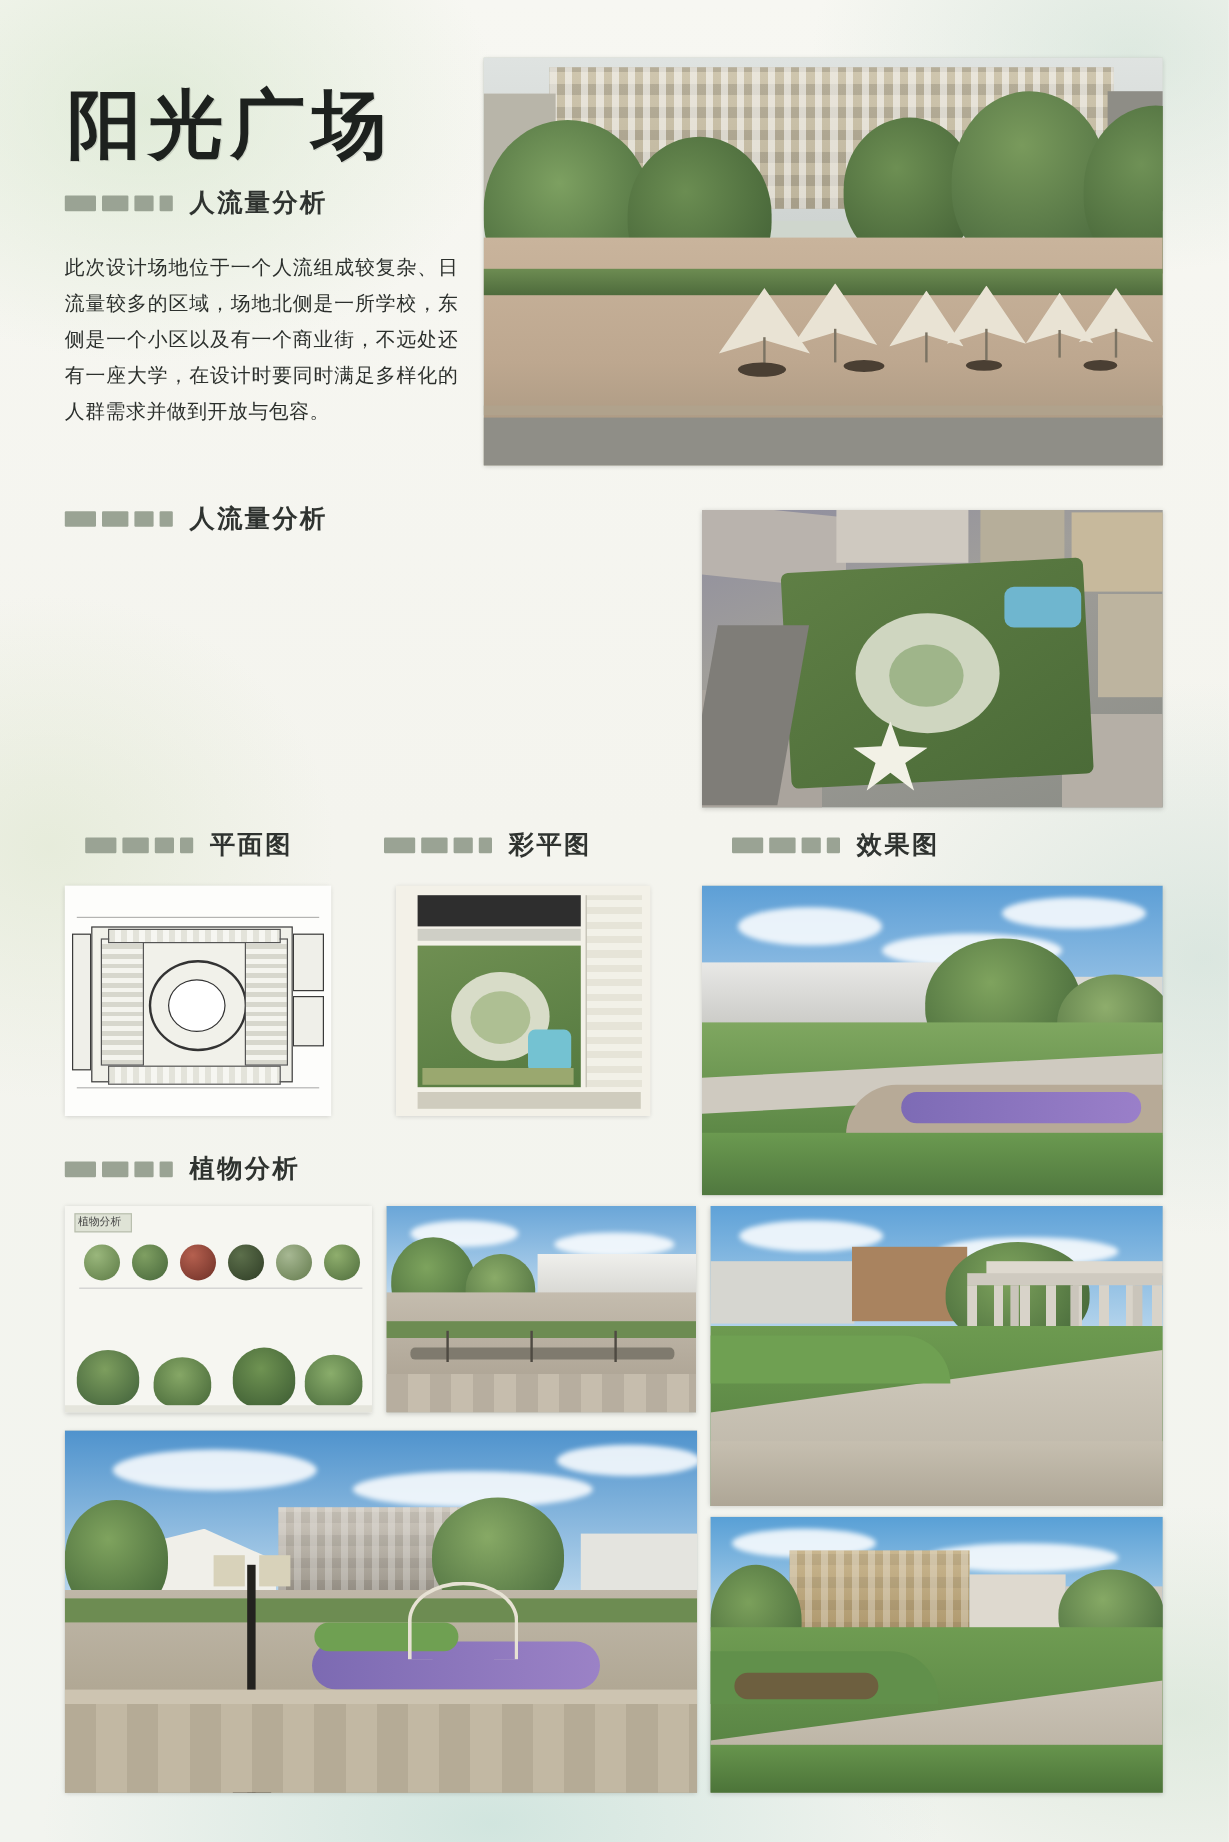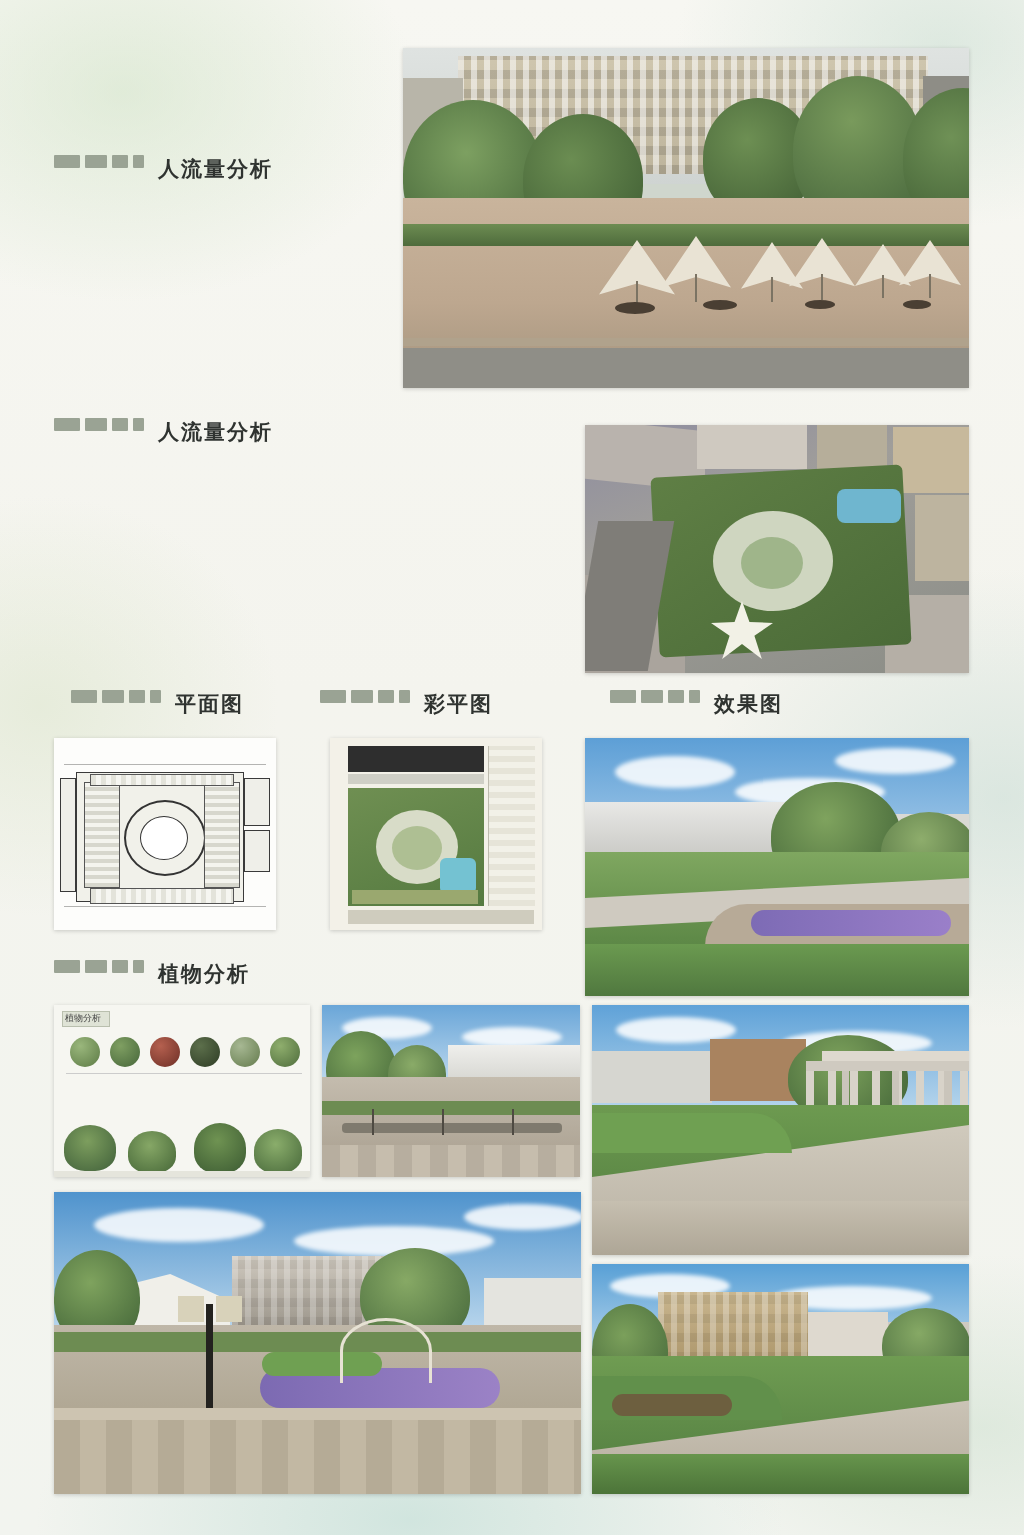--- a/index.html
+++ b/index.html
@@ -14,21 +14,21 @@
       radial-gradient(ellipse 520px 260px at 40% 99%, rgba(176,214,206,0.5), rgba(176,214,206,0) 72%),
       radial-gradient(ellipse 420px 240px at 96% 93%, rgba(198,220,200,0.45), rgba(198,220,200,0) 72%),
       linear-gradient(180deg,#f7f7f2 0%,#f4f4ee 45%,#f2f4ef 100%);
     overflow:hidden;
     position:relative;
   }
   .page{position:relative;width:1024px;height:1535px;}
 
   
   .abs{position:absolute;}
-  .sect-head{display:flex;align-items:flex-start;gap:14px;}
+  .sect-head{display:flex;align-items:center;gap:14px;}
   .dashes{display:flex;gap:5px;align-items:center;}
   .dashes i{display:block;background:#9aa394;height:13px;border-radius:1px;}
   .dashes i:nth-child(1){width:26px;}
   .dashes i:nth-child(2){width:22px;}
   .dashes i:nth-child(3){width:16px;}
   .dashes i:nth-child(4){width:11px;}
   .sect-title{
     font-size:21px;color:#2f3330;letter-spacing:2px;
     font-family:"DejaVu Sans","Liberation Sans",sans-serif;font-weight:600;
   }
@@ -66,30 +66,32 @@
   .plan{background:#fdfdfb;}
   .plan .line{position:absolute;background:#2a2a2a;opacity:.75;}
   .plan .blk{position:absolute;border:1px solid #3a3a3a;background:#efefe9;}
   .colorplan{background:#f3f1e8;}
 </style>
 </head>
 <body>
 
 <div class="page">
 
+  <div class="abs title-main" style="left:56px;top:62px;">阳光广场</div>
 
   <div class="abs sect-head" style="left:54px;top:155px;">
     <span class="dashes">
         <i></i>
         <i></i>
         <i></i>
         <i></i>
       </span>
     <span class="sect-title">人流量分析</span>
   </div>
+  <div class="abs body-text" style="left:54px;top:208px;width:328px;">此次设计场地位于一个人流组成较复杂、日流量较多的区域，场地北侧是一所学校，东侧是一个小区以及有一个商业街，不远处还有一座大学，在设计时要同时满足多样化的人群需求并做到开放与包容。</div>
 
   <div class="imgbox" style="left:403px;top:48px;width:566px;height:340px;">
     <div class="sky" style="height:40%;background:linear-gradient(180deg,#dfe3e1,#cfd4d2);"></div>
 
     <div class="bldg" style="left:55px;top:8px;width:470px;height:118px;background:linear-gradient(180deg,#cfc6ae,#bdb49c);">
       <div class="win-grid"></div>
     </div>
     <div class="bldg" style="left:520px;top:28px;width:46px;height:100px;background:#8e8d86;"></div>
     <div class="bldg" style="left:0px;top:30px;width:60px;height:96px;background:#b8b5a9;"></div>
 

